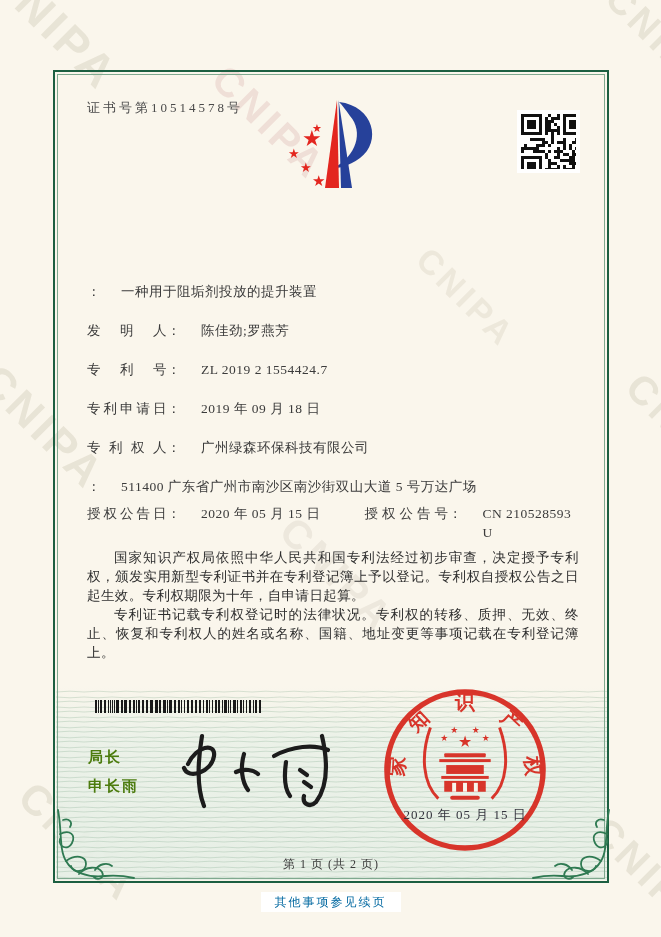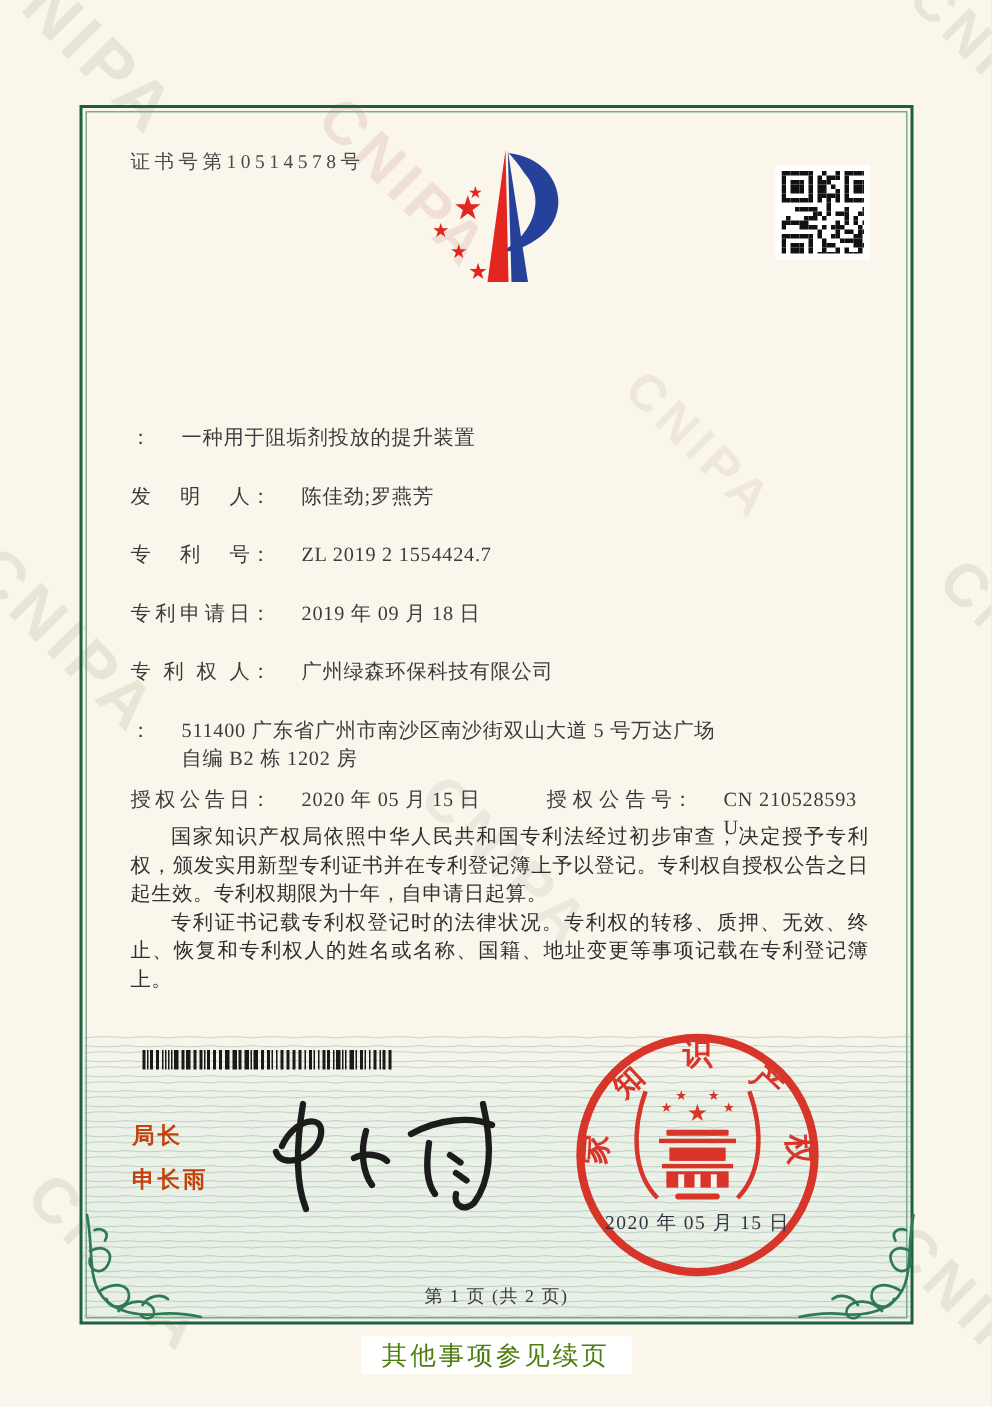--- a/index.html
+++ b/index.html
@@ -73,40 +73,40 @@
   
   .paras{position:absolute;left:87px;top:548px;width:492px;z-index:3;
     font-size:13.5px;line-height:19px;color:#2f2f2f;text-align:justify;letter-spacing:0.4px;}
   .paras p{text-indent:2em;}
   
   .barcode{position:absolute;left:95px;top:700px;width:172px;height:13px;z-index:3;display:flex;align-items:stretch;}
   .barcode div{background:#191919;height:100%;flex:none;}
   
   .officer{position:absolute;left:88px;top:748px;z-index:3;
     font-family:"Liberation Sans","DejaVu Sans",sans-serif;font-weight:bold;
-    font-size:15px;color:#c2410c;letter-spacing:2px;}
+    font-size:15px;color:#4d7c0f;letter-spacing:2px;}
   .officer .o-title{margin-bottom:10px;}
   .signature{position:absolute;left:158px;top:726px;z-index:3;}
   
   .seal{position:absolute;left:381px;top:686px;z-index:3;opacity:0.93;}
   .seal-text{fill:var(--seal-red);font-weight:bold;font-size:20px;
     font-family:"Liberation Serif","DejaVu Serif",serif;}
   .seal-date{
     position:absolute;left:381px;top:806px;width:168px;z-index:4;text-align:center;
     font-size:13px;color:#34343e;letter-spacing:1px;
   }
   
   .corner{position:absolute;z-index:3;}
   .corner.bl{left:55px;top:808px;}
   .corner.br{left:532px;top:808px;transform:scaleX(-1);}
   
   .page-info{position:absolute;left:53px;top:856px;width:556px;z-index:3;
     text-align:center;font-size:12px;color:#3a3a3a;letter-spacing:1px;}
   .continuation{position:absolute;left:0;top:892px;width:661px;z-index:3;text-align:center;}
-  .continuation span{background:#ffffff;padding:3px 14px;font-size:17px;color:#4d7c0f;letter-spacing:2px;}
+  .continuation span{background:#ffffff;padding:3px 14px;font-size:12px;color:#0369a1;letter-spacing:2px;}
 </style>
 </head>
 <body>
 
 <div class="page">
 
   <div class="wm wm-a">CNIPA</div>
   <div class="wm wm-b">CNIPA</div>
   <div class="wm wm-c">CNIPA</div>
   <div class="wm wm-d">CNIPA</div>
@@ -425,21 +425,20 @@
     </div>
     <div class="f-row">
       <span class="f-label">专利权人</span>
         <span class="f-colon">：</span>
       <span class="f-value">广州绿森环保科技有限公司</span>
     </div>
     <div class="f-row addr">
         <span class="f-colon">：</span>
       <span class="f-value">
         <span>511400 广东省广州市南沙区南沙街双山大道 5 号万达广场</span>
-        <span class="f-value2">自编 B2 栋 1202 房</span>
       </span>
     </div>
     <div class="f-row">
       <span class="f-label">授权公告日</span>
         <span class="f-colon">：</span>
       <span class="f-value w-fixed">2020 年 05 月 15 日</span>
       <span class="f-pair2">
         <span class="f-label2">授权公告号</span>
           <span class="f-colon">：</span>
         <span class="f-value">CN 210528593 U</span>

